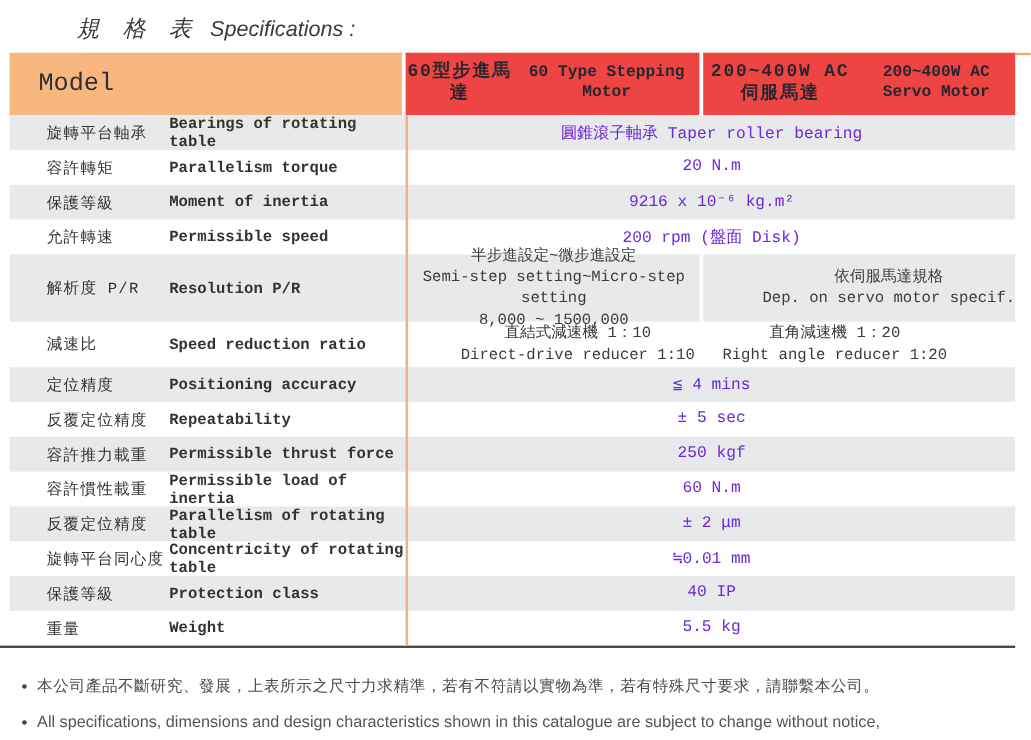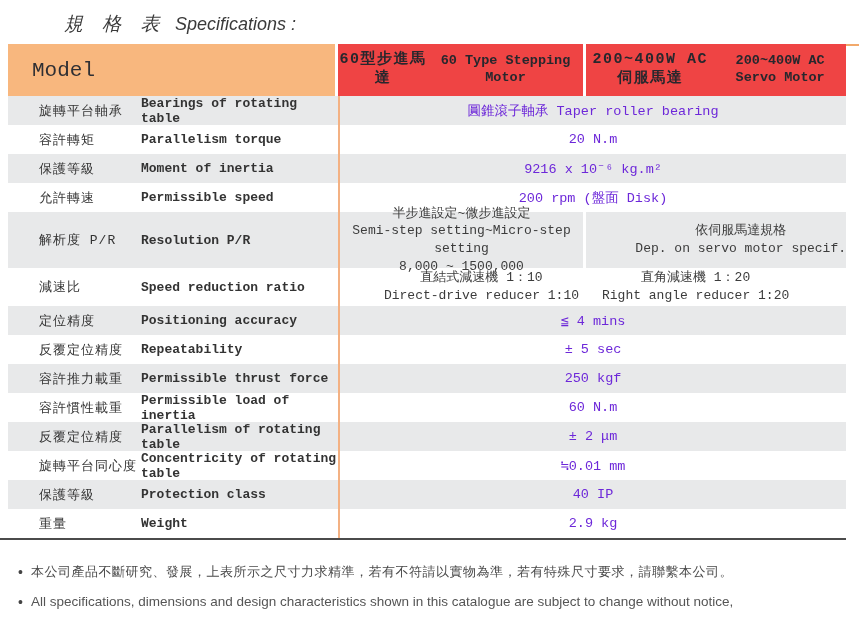--- a/index.html
+++ b/index.html
@@ -219,21 +219,21 @@
           <span class="en">Protection class</span>
         </div>
       <div class="val-span">40 IP</div>
     </div>
 
     <div class="row">
       <div class="lbl">
           <span class="zh">重量</span>
           <span class="en">Weight</span>
         </div>
-      <div class="val-span">2.9 kg</div>
+      <div class="val-span">5.5 kg</div>
     </div>
   </div>
 
   <div class="bottom-line"></div>
 </div>
 
 <div class="notes">
   <div class="note">
     <span class="bullet">•</span>
     <span class="note-text-zh">本公司產品不斷研究、發展，上表所示之尺寸力求精準，若有不符請以實物為準，若有特殊尺寸要求，請聯繫本公司。</span>

